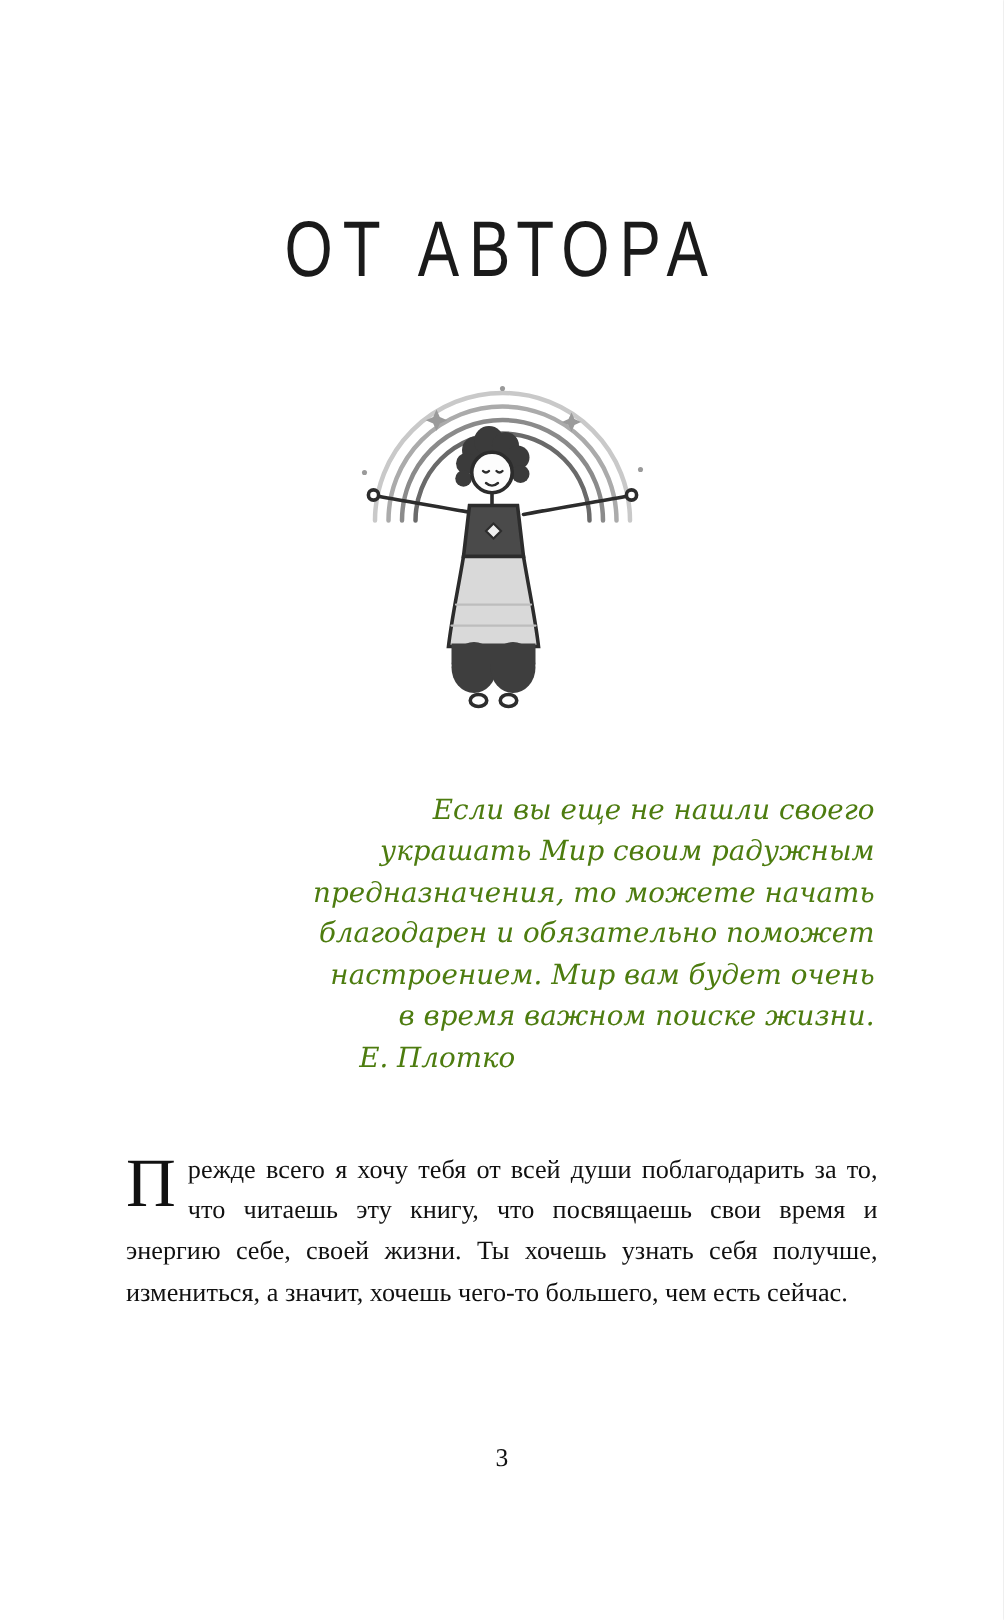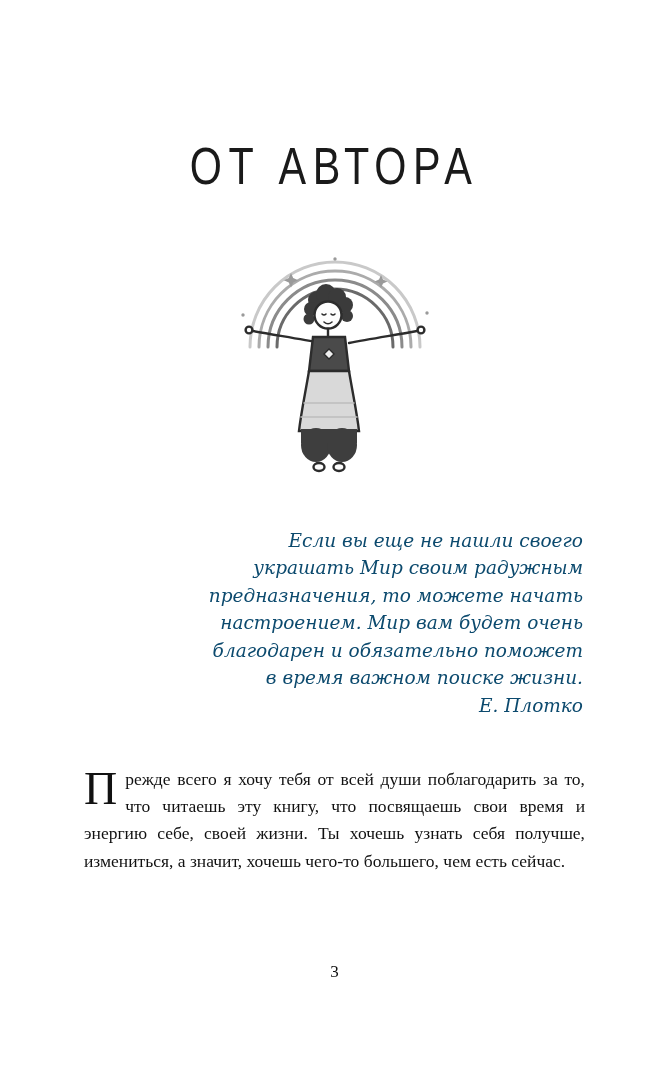--- a/index.html
+++ b/index.html
@@ -37,24 +37,24 @@
     text-align: center;
     height: 240px;
   }
   .epigraph {
     margin: 42px 86px 0 0;
     text-align: right;
     font-family: "DejaVu Serif", serif;
     font-style: italic;
     font-size: 18.5px;
     line-height: 1.48;
-    color: #0c4a6e;
+    color: #4d7c0f;
   }
   .epigraph .ep-line { white-space: nowrap; }
-  .epigraph .ep-author { margin-top: 1px; }
+  .epigraph .ep-author { margin-top: 1px; text-align: center; }
   .body-text {
     margin: 46px 84px 0 84px;
     font-size: 17.5px;
     line-height: 1.56;
     text-align: justify;
     color: #111;
   }
   .body-text p { margin: 0; }
   .body-text p.indented { text-indent: 30px; }
   .drop-cap {
@@ -143,22 +143,22 @@
         <ellipse cx="124" cy="222" rx="5.5" ry="4" fill="#fdfdfd"></ellipse>
         <ellipse cx="144" cy="222" rx="5.5" ry="4" fill="#fdfdfd"></ellipse>
       </g>
     </svg>
   </div>
 
   <div class="epigraph">
     <div class="ep-line">Если вы еще не нашли своего</div>
     <div class="ep-line">украшать Мир своим радужным</div>
     <div class="ep-line">предназначения, то можете начать</div>
+    <div class="ep-line">благодарен и обязательно поможет</div>
     <div class="ep-line">настроением. Мир вам будет очень</div>
-    <div class="ep-line">благодарен и обязательно поможет</div>
     <div class="ep-line">в время важном поиске жизни.</div>
     <div class="ep-author">Е. Плотко</div>
   </div>
 
   <div class="body-text">
     <p>
       <span class="drop-cap">П</span>
       <span>режде всего я хочу тебя от всей души поблагодарить за то, что читаешь эту книгу, что посвящаешь свои время и энергию себе, своей жизни. Ты хочешь узнать себя получше, измениться, а значит, хочешь чего-то большего, чем есть сейчас.</span>
     </p>
   </div>

